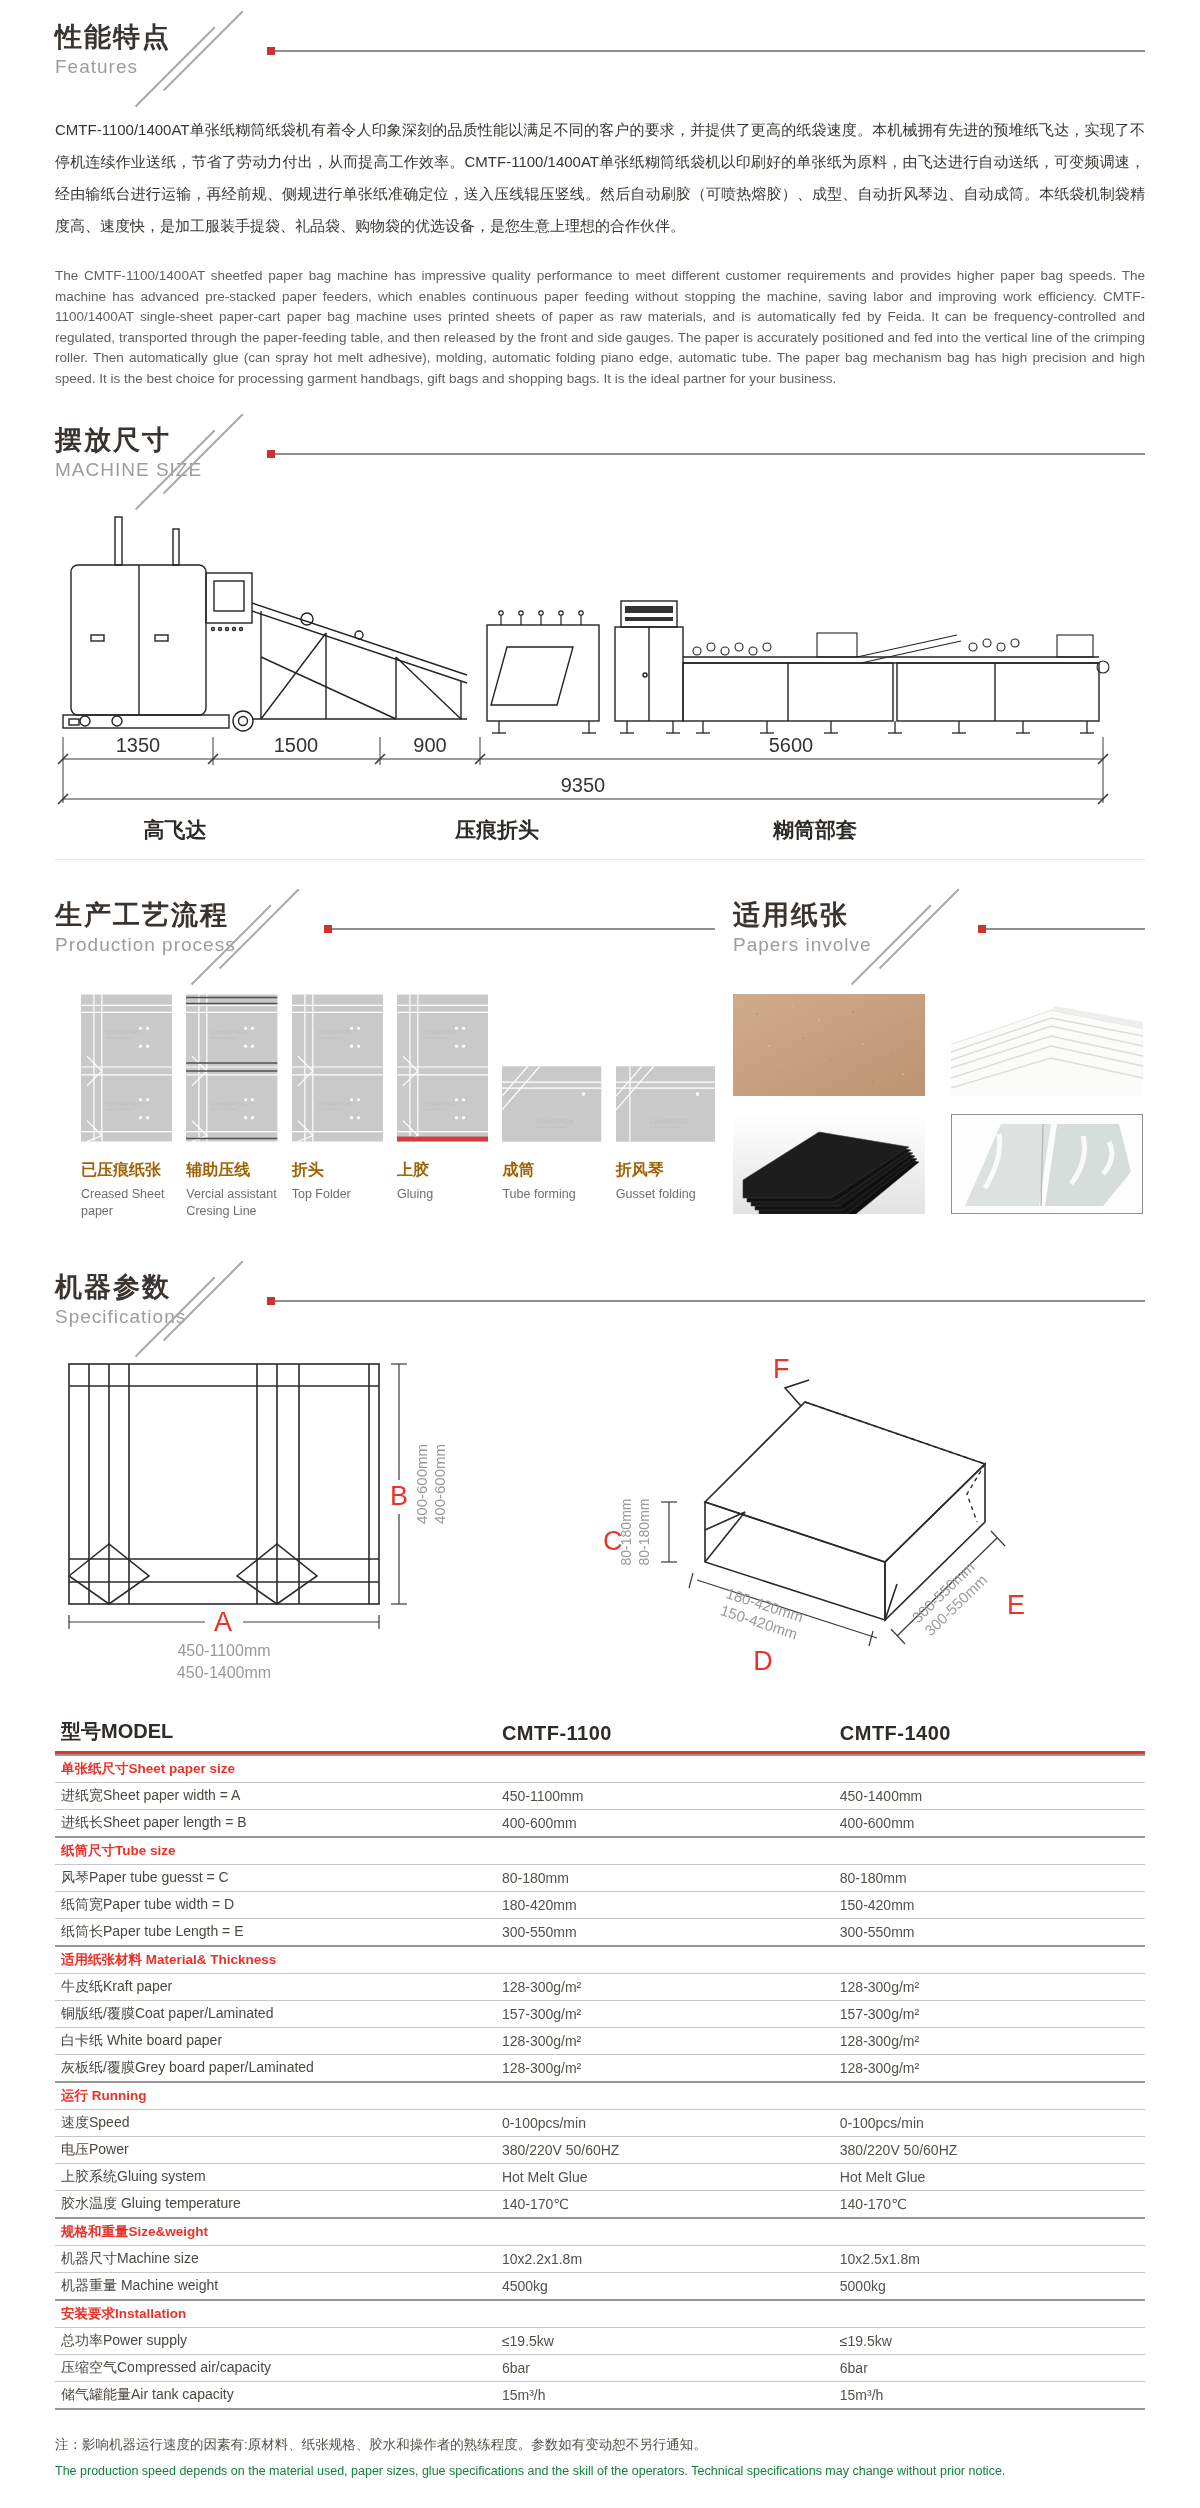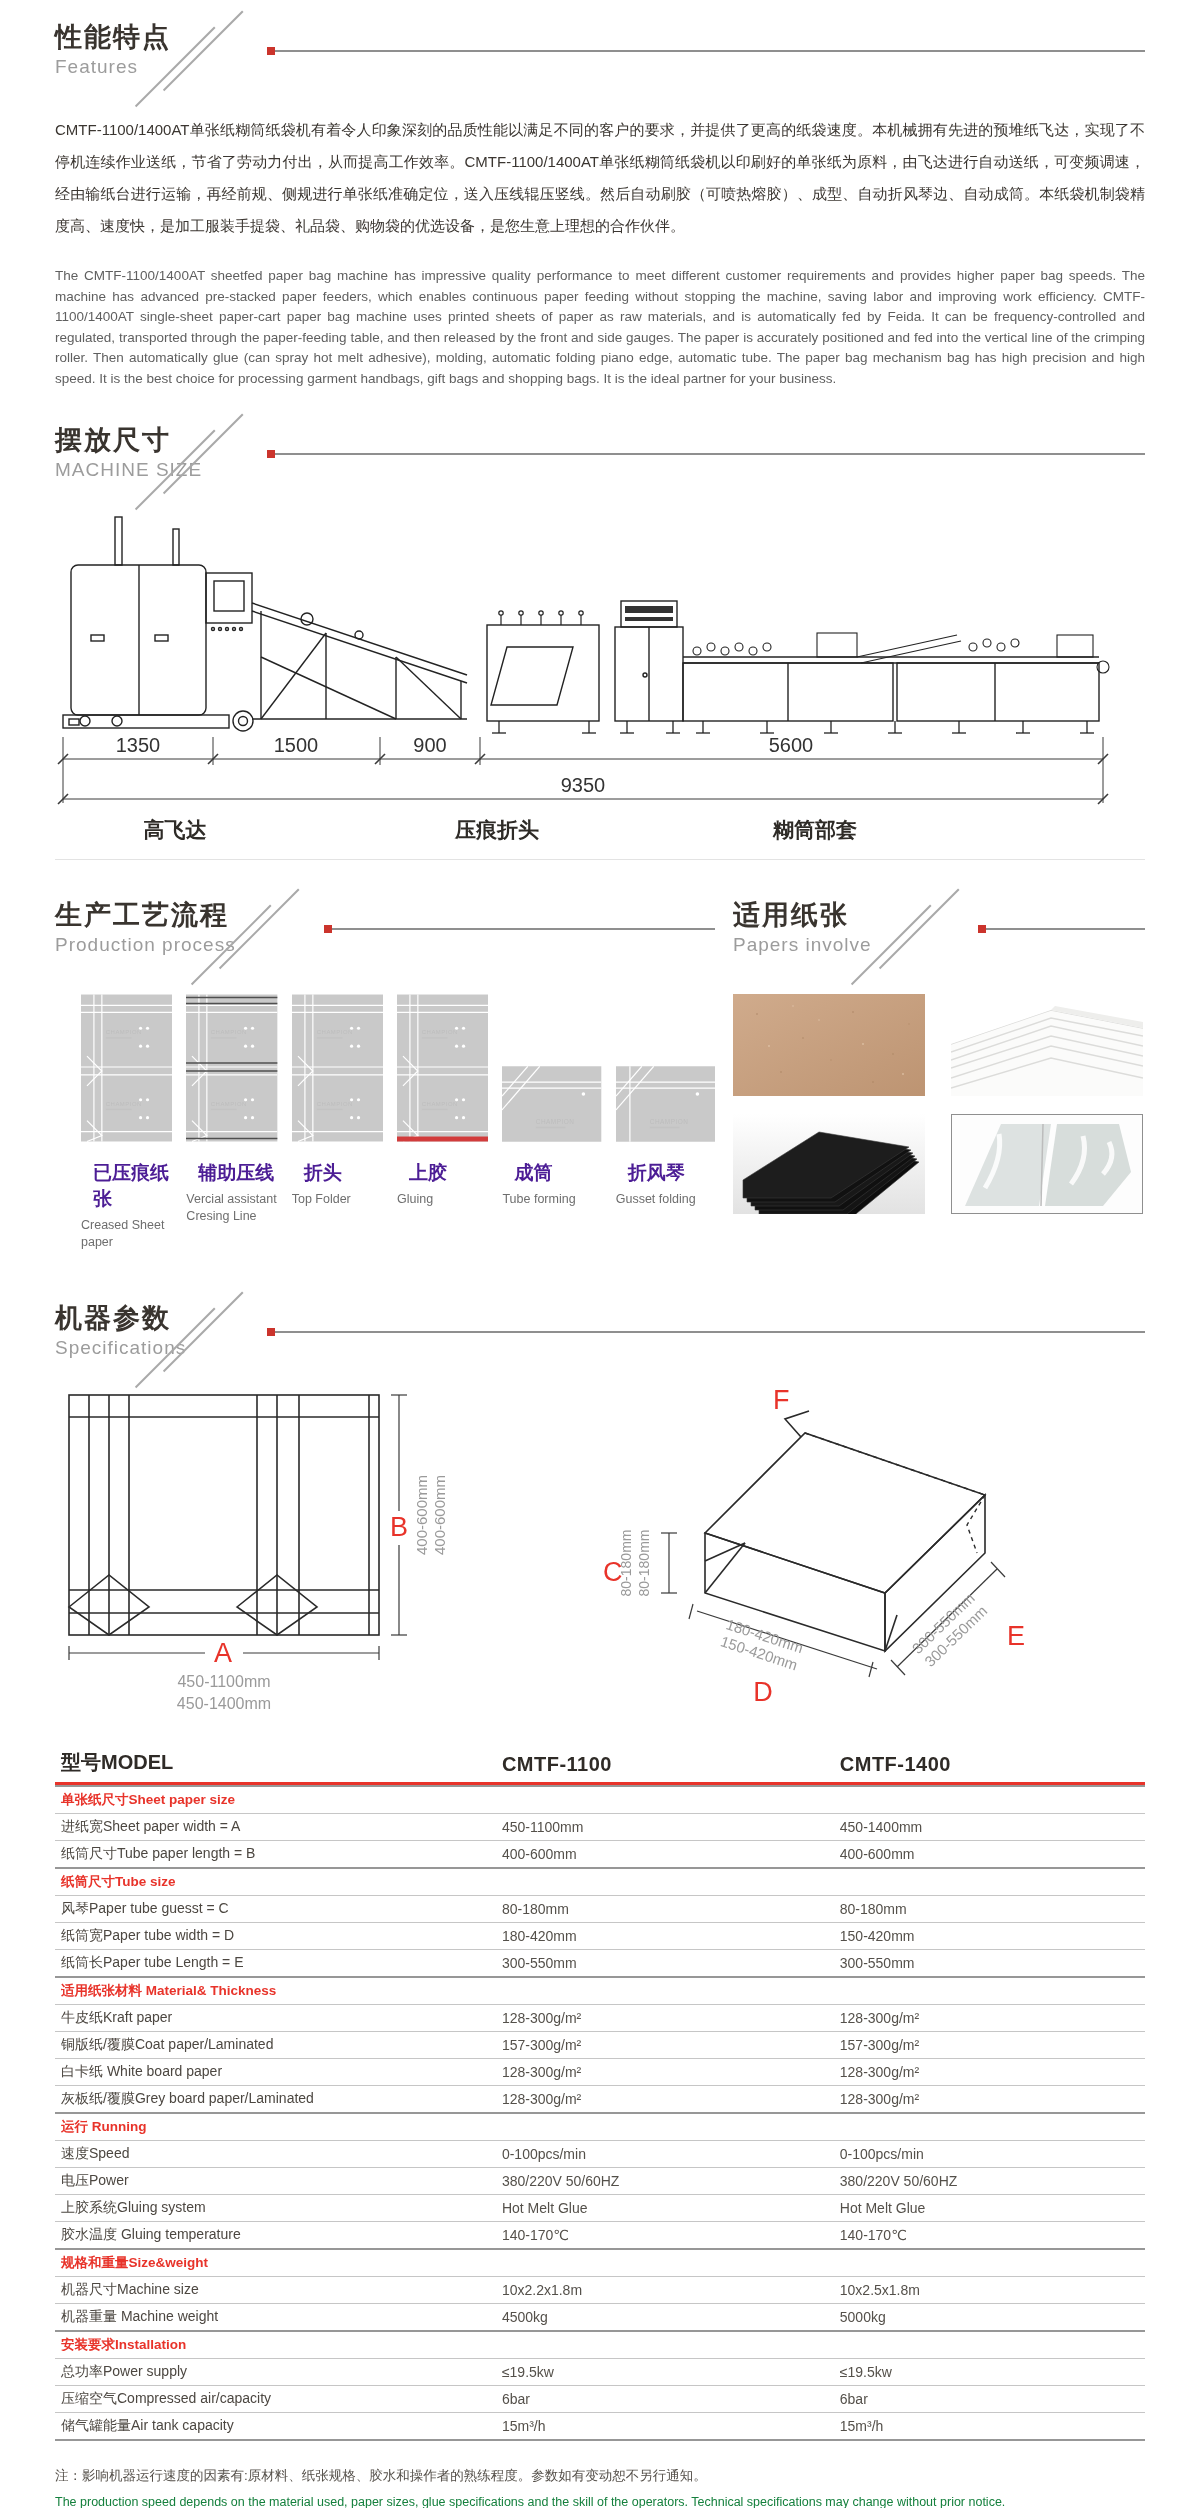--- a/index.html
+++ b/index.html
@@ -27,21 +27,21 @@
 
   
   .two-col{display:flex;margin-top:40px;gap:18px;}
   .proc-col{width:660px;flex:0 0 660px;}
   .papers-col{flex:1;}
   .steps-row{display:flex;gap:14px;margin-top:14px;align-items:flex-end;height:150px;margin-left:26px;}
   .step-img{display:block;}
   .steps-labels{display:flex;gap:14px;margin-top:18px;margin-left:26px;}
   .step-label{width:92px;}
   .step-label.wide{width:100px;}
-  .step-cn{font-size:19px;color:#4c1d95;font-weight:600;margin-left:12px;}
+  .step-cn{font-size:16px;color:#a16207;font-weight:600;}
   .step-en{font-size:12.5px;color:#6e6e6e;line-height:17px;margin-top:5px;}
   .papers-grid{display:grid;grid-template-columns:192px 192px;gap:18px 26px;margin-top:16px;}
   .paper-img{display:block;}
 
   
   .specs-sec{margin-top:52px;}
   .diagrams{display:flex;margin-top:2px;}
   .diag-svg{display:block;}
 
   .spec-table{margin-top:6px;}
@@ -553,21 +553,21 @@
             <span class="c1">单张纸尺寸Sheet paper size</span>
             <span class="c2"></span>
             <span class="c3"></span>
           </div>
           <div class="trow data">
             <span class="c1">进纸宽Sheet paper width = A</span>
             <span class="c2">450-1100mm</span>
             <span class="c3">450-1400mm</span>
           </div>
           <div class="trow data">
-            <span class="c1">纸筒尺寸Tube paper length = B</span>
+            <span class="c1">进纸长Sheet paper length = B</span>
             <span class="c2">400-600mm</span>
             <span class="c3">400-600mm</span>
           </div>
           <div class="trow section">
             <span class="c1">纸筒尺寸Tube size</span>
             <span class="c2"></span>
             <span class="c3"></span>
           </div>
           <div class="trow data">
             <span class="c1">风琴Paper tube guesst = C</span>

